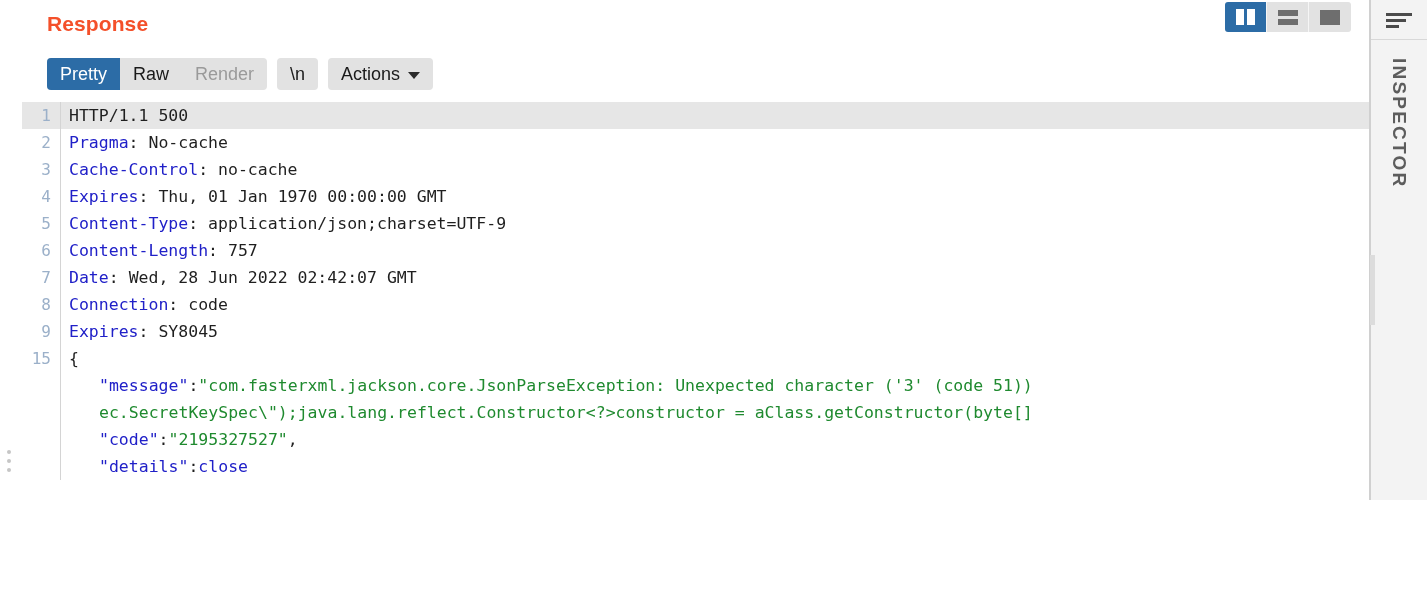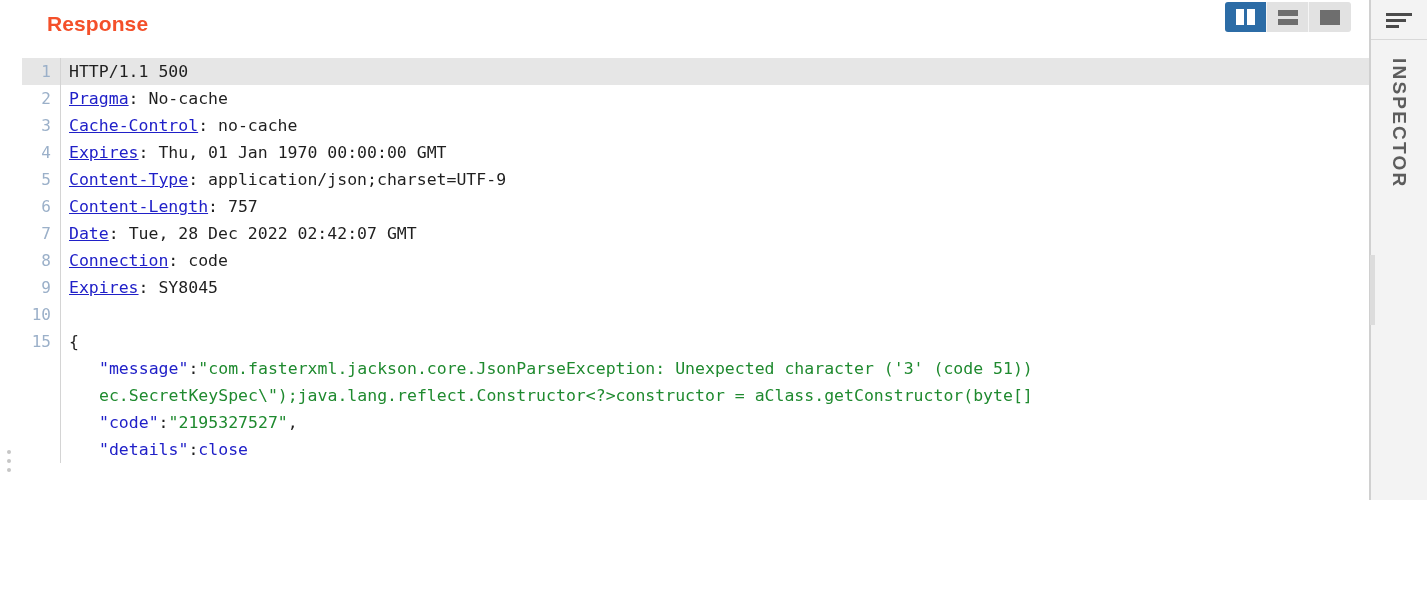--- a/index.html
+++ b/index.html
@@ -196,21 +196,21 @@
     flex: 0 0 1px;
     align-self: stretch;
     background: #d4d4d4;
   }
   .code {
     flex: 1 1 auto;
     padding-left: 8px;
     color: #1f1f1f;
     overflow: hidden;
   }
-  .hname { color: #2020c8; text-decoration: underline; }
+  .hname { color: #2020c8; }
   .punc  { color: #1f1f1f; }
   .jkey  { color: #2020c8; }
   .jstr  { color: #1f8a2f; }
   .jnull { color: #2020c8; }
   .jbrace{ color: #1f1f1f; }
   .indent { display: inline-block; width: 30px; }
 
   
   .inspector {
     flex: 0 0 57px;
@@ -296,20 +296,34 @@
             <i></i>
               <i></i>
           </span>
         </div>
         <div class="lt-btn">
           <span class="ic-single"></span>
         </div>
       </div>
     </div>
 
+    <div class="tabbar">
+      <div class="tabgroup">
+        <div class="tab selected">Pretty</div>
+        <div class="tab">Raw</div>
+        <div class="tab disabled">Render</div>
+      </div>
+      <div class="btnpill">
+        <span>\n</span>
+      </div>
+      <div class="btnpill">
+        <span>Actions</span>
+        <span class="chev"></span>
+      </div>
+    </div>
 
     <div class="editor">
       <div class="ed-rows">
 
         <div class="row hl">
           <div class="gutter">1</div>
           <div class="rule"></div>
           <div class="code">HTTP/1.1 500</div>
         </div>
 
@@ -339,40 +353,35 @@
 
         <div class="row">
           <div class="gutter">6</div>
           <div class="rule"></div>
           <div class="code"><span class="hname">Content-Length</span><span class="punc">: </span><span>757</span></div>
         </div>
 
         <div class="row">
           <div class="gutter">7</div>
           <div class="rule"></div>
-          <div class="code"><span class="hname">Date</span><span class="punc">: </span><span>Tue, 28 Dec 2022 02:42:07 GMT</span></div>
+          <div class="code"><span class="hname">Date</span><span class="punc">: </span><span>Wed, 28 Jun 2022 02:42:07 GMT</span></div>
         </div>
 
         <div class="row">
           <div class="gutter">8</div>
           <div class="rule"></div>
           <div class="code"><span class="hname">Connection</span><span class="punc">: </span><span>code</span></div>
         </div>
 
         <div class="row">
           <div class="gutter">9</div>
           <div class="rule"></div>
           <div class="code"><span class="hname">Expires</span><span class="punc">: </span><span>SY8045</span></div>
         </div>
 
-        <div class="row">
-          <div class="gutter">10</div>
-          <div class="rule"></div>
-          <div class="code"></div>
-        </div>
 
         <div class="row">
           <div class="gutter">15</div>
           <div class="rule"></div>
           <div class="code"><span class="jbrace">{</span></div>
         </div>
 
         <div class="row">
           <div class="gutter"></div>
           <div class="rule"></div>

